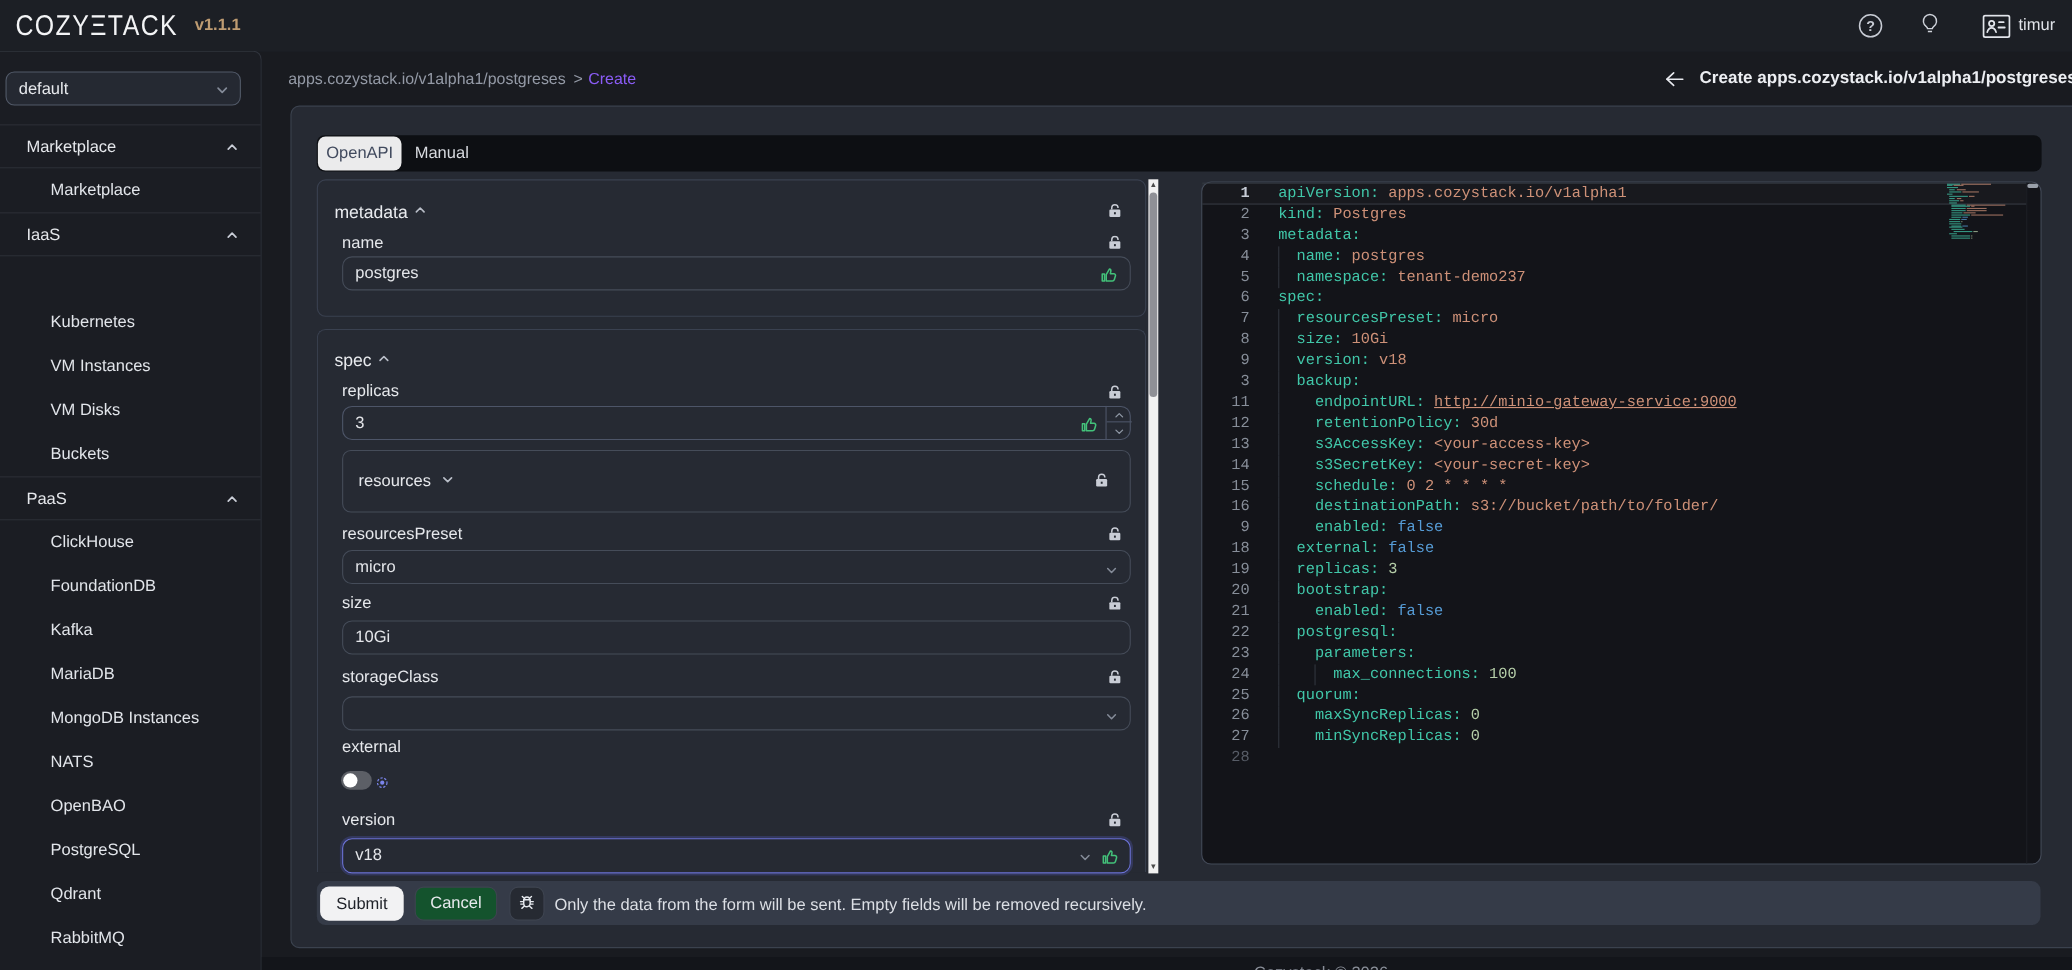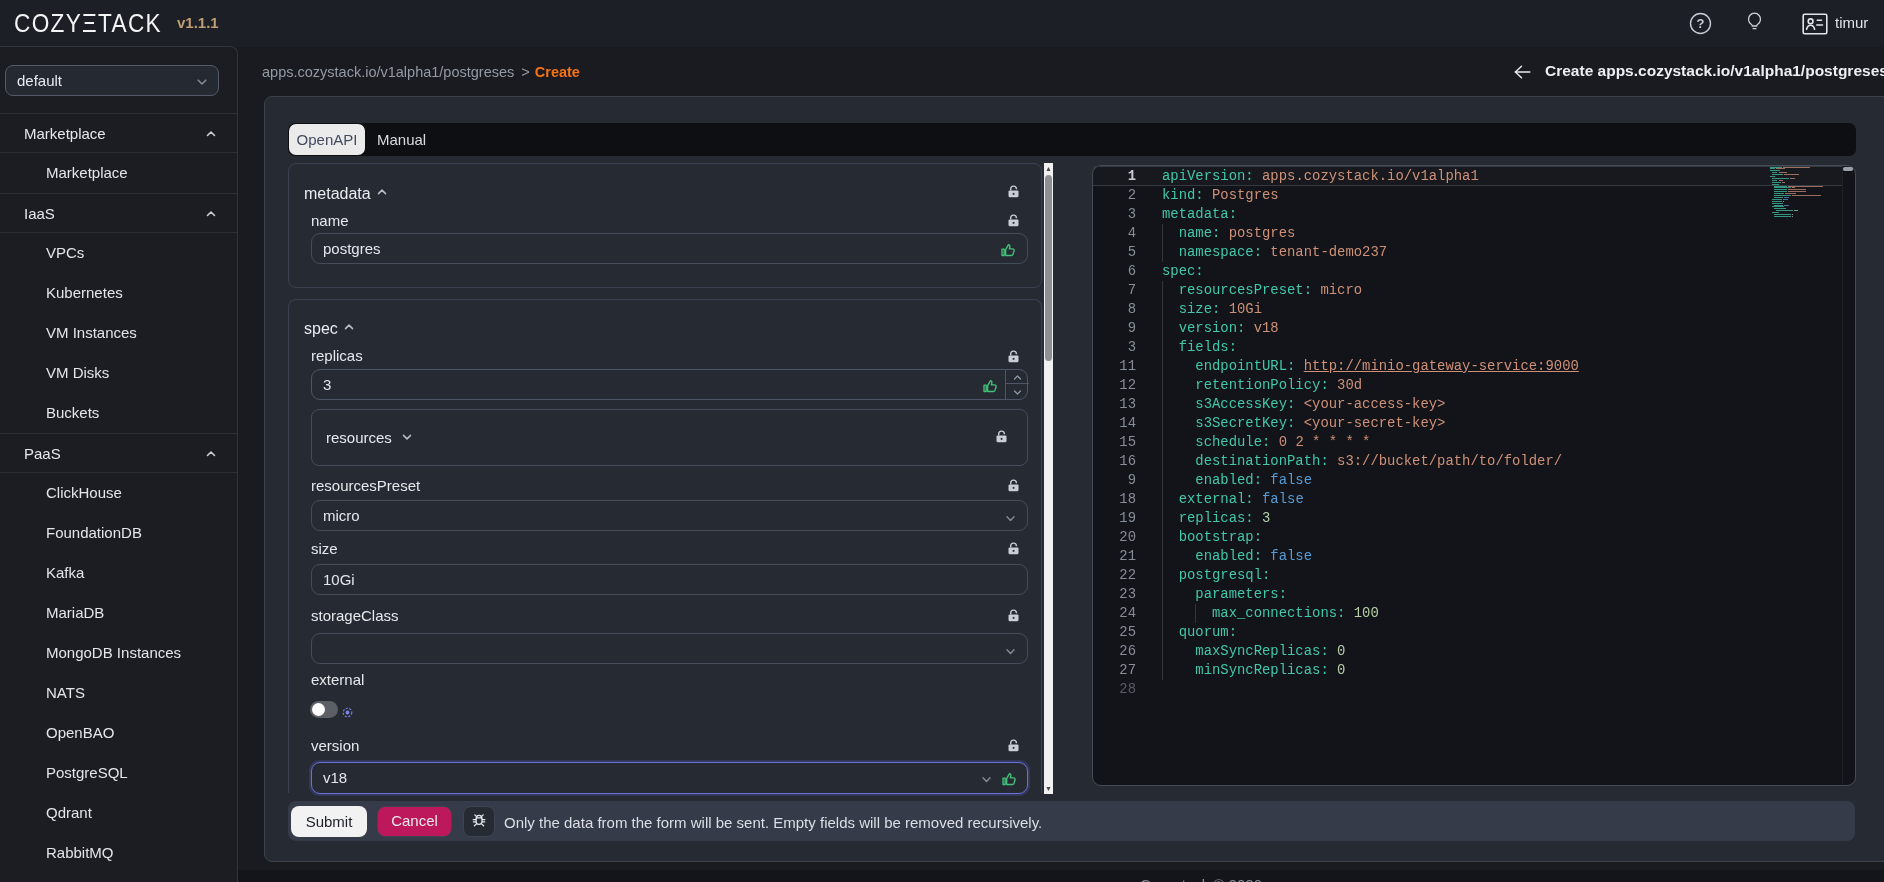--- a/index.html
+++ b/index.html
@@ -24,21 +24,21 @@
 .mgroup span { margin-left:24px; }
 .mgroup .chev { position:absolute; right:20px; top:14px; }
 .mitem { position:absolute; left:0; width:237px; height:40px; color:#e2e5ea; font-size:15px;
   line-height:40px; padding-left:46px; }
 
 
 .hicon { position:absolute; top:12px; }
 
 
 #bc { position:absolute; left:262px; top:63.5px; font-size:14.5px; color:#949aa6; }
-#bc b { color:#f97316; font-weight:bold; }
+#bc b { color:#8b5cf6; font-weight:normal; }
 #rtitle { position:absolute; left:1545px; top:62px; font-size:15.5px; font-weight:bold; color:#eceef2;
   white-space:nowrap; }
 
 
 #panel { position:absolute; left:264px; top:96px; width:1640px; height:766px; background:#262a33;
   border:1px solid #3b424e; border-radius:8px; }
 #tabstrip { position:absolute; left:288px; top:123px; width:1568px; height:33px; background:#0d0f13;
   border-radius:7px; }
 #tab1 { position:absolute; left:289px; top:124px; width:76px; height:31px; background:#ebebec;
   border-radius:7px; color:#414a5e; font-size:15px; text-align:center; line-height:31px; }
@@ -90,21 +90,21 @@
 .ig { position:absolute; width:1px; height:19px; background:#30353e; }
 #curline { position:absolute; left:1093px; top:166px; width:749px; height:20px;
   border-top:1px solid #343941; border-bottom:1px solid #343941; background:rgba(255,255,255,0.025); }
 .mmseg { position:absolute; height:1px; opacity:0.72; }
 #mmslider { position:absolute; left:1843px; top:167px; width:10px; height:3.5px; background:#9aa0aa; border-radius:1.8px; }
 
 
 #botbar { position:absolute; left:288px; top:801px; width:1567px; height:40px; background:#353b48; border-radius:8px; }
 #submit { position:absolute; left:291px; top:806px; width:76px; height:31px; background:#f2f2f3; border-radius:8px;
   color:#202329; font-size:15px; text-align:center; line-height:31px; }
-#cancel { position:absolute; left:377px; top:806px; width:75px; height:31px; background:#be185d;
+#cancel { position:absolute; left:377px; top:806px; width:75px; height:31px; background:#14532d;
   border:1px solid #3e4450; border-radius:8px; color:#e8eaee; font-size:15px; text-align:center; line-height:28px; }
 #bugbtn { position:absolute; left:463px; top:806px; width:32px; height:31px; background:#262a32;
   border:1px solid #3e4450; border-radius:8px; }
 #bugbtn svg { display:block; margin:5px auto 0; }
 #botmsg { position:absolute; left:504px; top:814px; font-size:15px; color:#dcdfe5; }
 
 
 #footer { position:absolute; left:238px; top:870px; width:1646px; height:12px; background:#13151a; }
 #foottext { position:absolute; left:1140px; top:876px; font-size:15px; color:#8a8f99; }
 </style></head>
@@ -137,21 +137,20 @@
         </svg></div>
   <div class="mgroup" style="top:66px"><span>Marketplace</span>
 <svg class="chev" width="12" height="12" viewBox="0 0 12 12">
           <polyline points="2.5,7.5 6,4 9.5,7.5" fill="none" stroke="#c9cdd6" stroke-width="1.6" stroke-linecap="round" stroke-linejoin="round"></polyline>
         </svg></div>
       <div class="mitem" style="top:106px">Marketplace</div>
       <div class="mgroup" style="top:146px"><span>IaaS</span>
 <svg class="chev" width="12" height="12" viewBox="0 0 12 12">
           <polyline points="2.5,7.5 6,4 9.5,7.5" fill="none" stroke="#c9cdd6" stroke-width="1.6" stroke-linecap="round" stroke-linejoin="round"></polyline>
         </svg></div>
-      <div class="mitem" style="top:186px">VPCs</div>
       <div class="mitem" style="top:266px">VM Instances</div>
       <div class="mitem" style="top:226px">Kubernetes</div>
       <div class="mitem" style="top:306px">VM Disks</div>
       <div class="mitem" style="top:346px">Buckets</div>
       <div class="mgroup" style="top:386px"><span>PaaS</span>
 <svg class="chev" width="12" height="12" viewBox="0 0 12 12">
           <polyline points="2.5,7.5 6,4 9.5,7.5" fill="none" stroke="#c9cdd6" stroke-width="1.6" stroke-linecap="round" stroke-linejoin="round"></polyline>
         </svg></div>
       <div class="mitem" style="top:426px">ClickHouse</div>
       <div class="mitem" style="top:466px">FoundationDB</div>
@@ -382,21 +381,21 @@
     <div class="ig" style="left:1162px;top:661px"></div>
 <div class="cl" style="top:167px"><span class="k">apiVersion:</span><span class="v"> apps.cozystack.io/v1alpha1</span></div>
     <div class="cl" style="top:186px"><span class="k">kind:</span><span class="v"> Postgres</span></div>
     <div class="cl" style="top:205px"><span class="k">metadata:</span></div>
     <div class="cl" style="top:224px"><span class="k">  name:</span><span class="v"> postgres</span></div>
     <div class="cl" style="top:243px"><span class="k">  namespace:</span><span class="v"> tenant-demo237</span></div>
     <div class="cl" style="top:262px"><span class="k">spec:</span></div>
     <div class="cl" style="top:281px"><span class="k">  resourcesPreset:</span><span class="v"> micro</span></div>
     <div class="cl" style="top:300px"><span class="k">  size:</span><span class="v"> 10Gi</span></div>
     <div class="cl" style="top:319px"><span class="k">  version:</span><span class="v"> v18</span></div>
-    <div class="cl" style="top:338px"><span class="k">  fields:</span></div>
+    <div class="cl" style="top:338px"><span class="k">  backup:</span></div>
     <div class="cl" style="top:357px"><span class="k">    endpointURL:</span><span class="v"> </span><span class="lk">http://minio-gateway-service:9000</span></div>
     <div class="cl" style="top:376px"><span class="k">    retentionPolicy:</span><span class="v"> 30d</span></div>
     <div class="cl" style="top:395px"><span class="k">    s3AccessKey:</span><span class="v"> &lt;your-access-key&gt;</span></div>
     <div class="cl" style="top:414px"><span class="k">    s3SecretKey:</span><span class="v"> &lt;your-secret-key&gt;</span></div>
     <div class="cl" style="top:433px"><span class="k">    schedule:</span><span class="v"> 0 2 * * * *</span></div>
     <div class="cl" style="top:452px"><span class="k">    destinationPath:</span><span class="v"> s3://bucket/path/to/folder/</span></div>
     <div class="cl" style="top:471px"><span class="k">    enabled:</span><span class="b"> false</span></div>
     <div class="cl" style="top:490px"><span class="k">  external:</span><span class="b"> false</span></div>
     <div class="cl" style="top:509px"><span class="k">  replicas:</span><span class="n"> 3</span></div>
     <div class="cl" style="top:528px"><span class="k">  bootstrap:</span></div>

